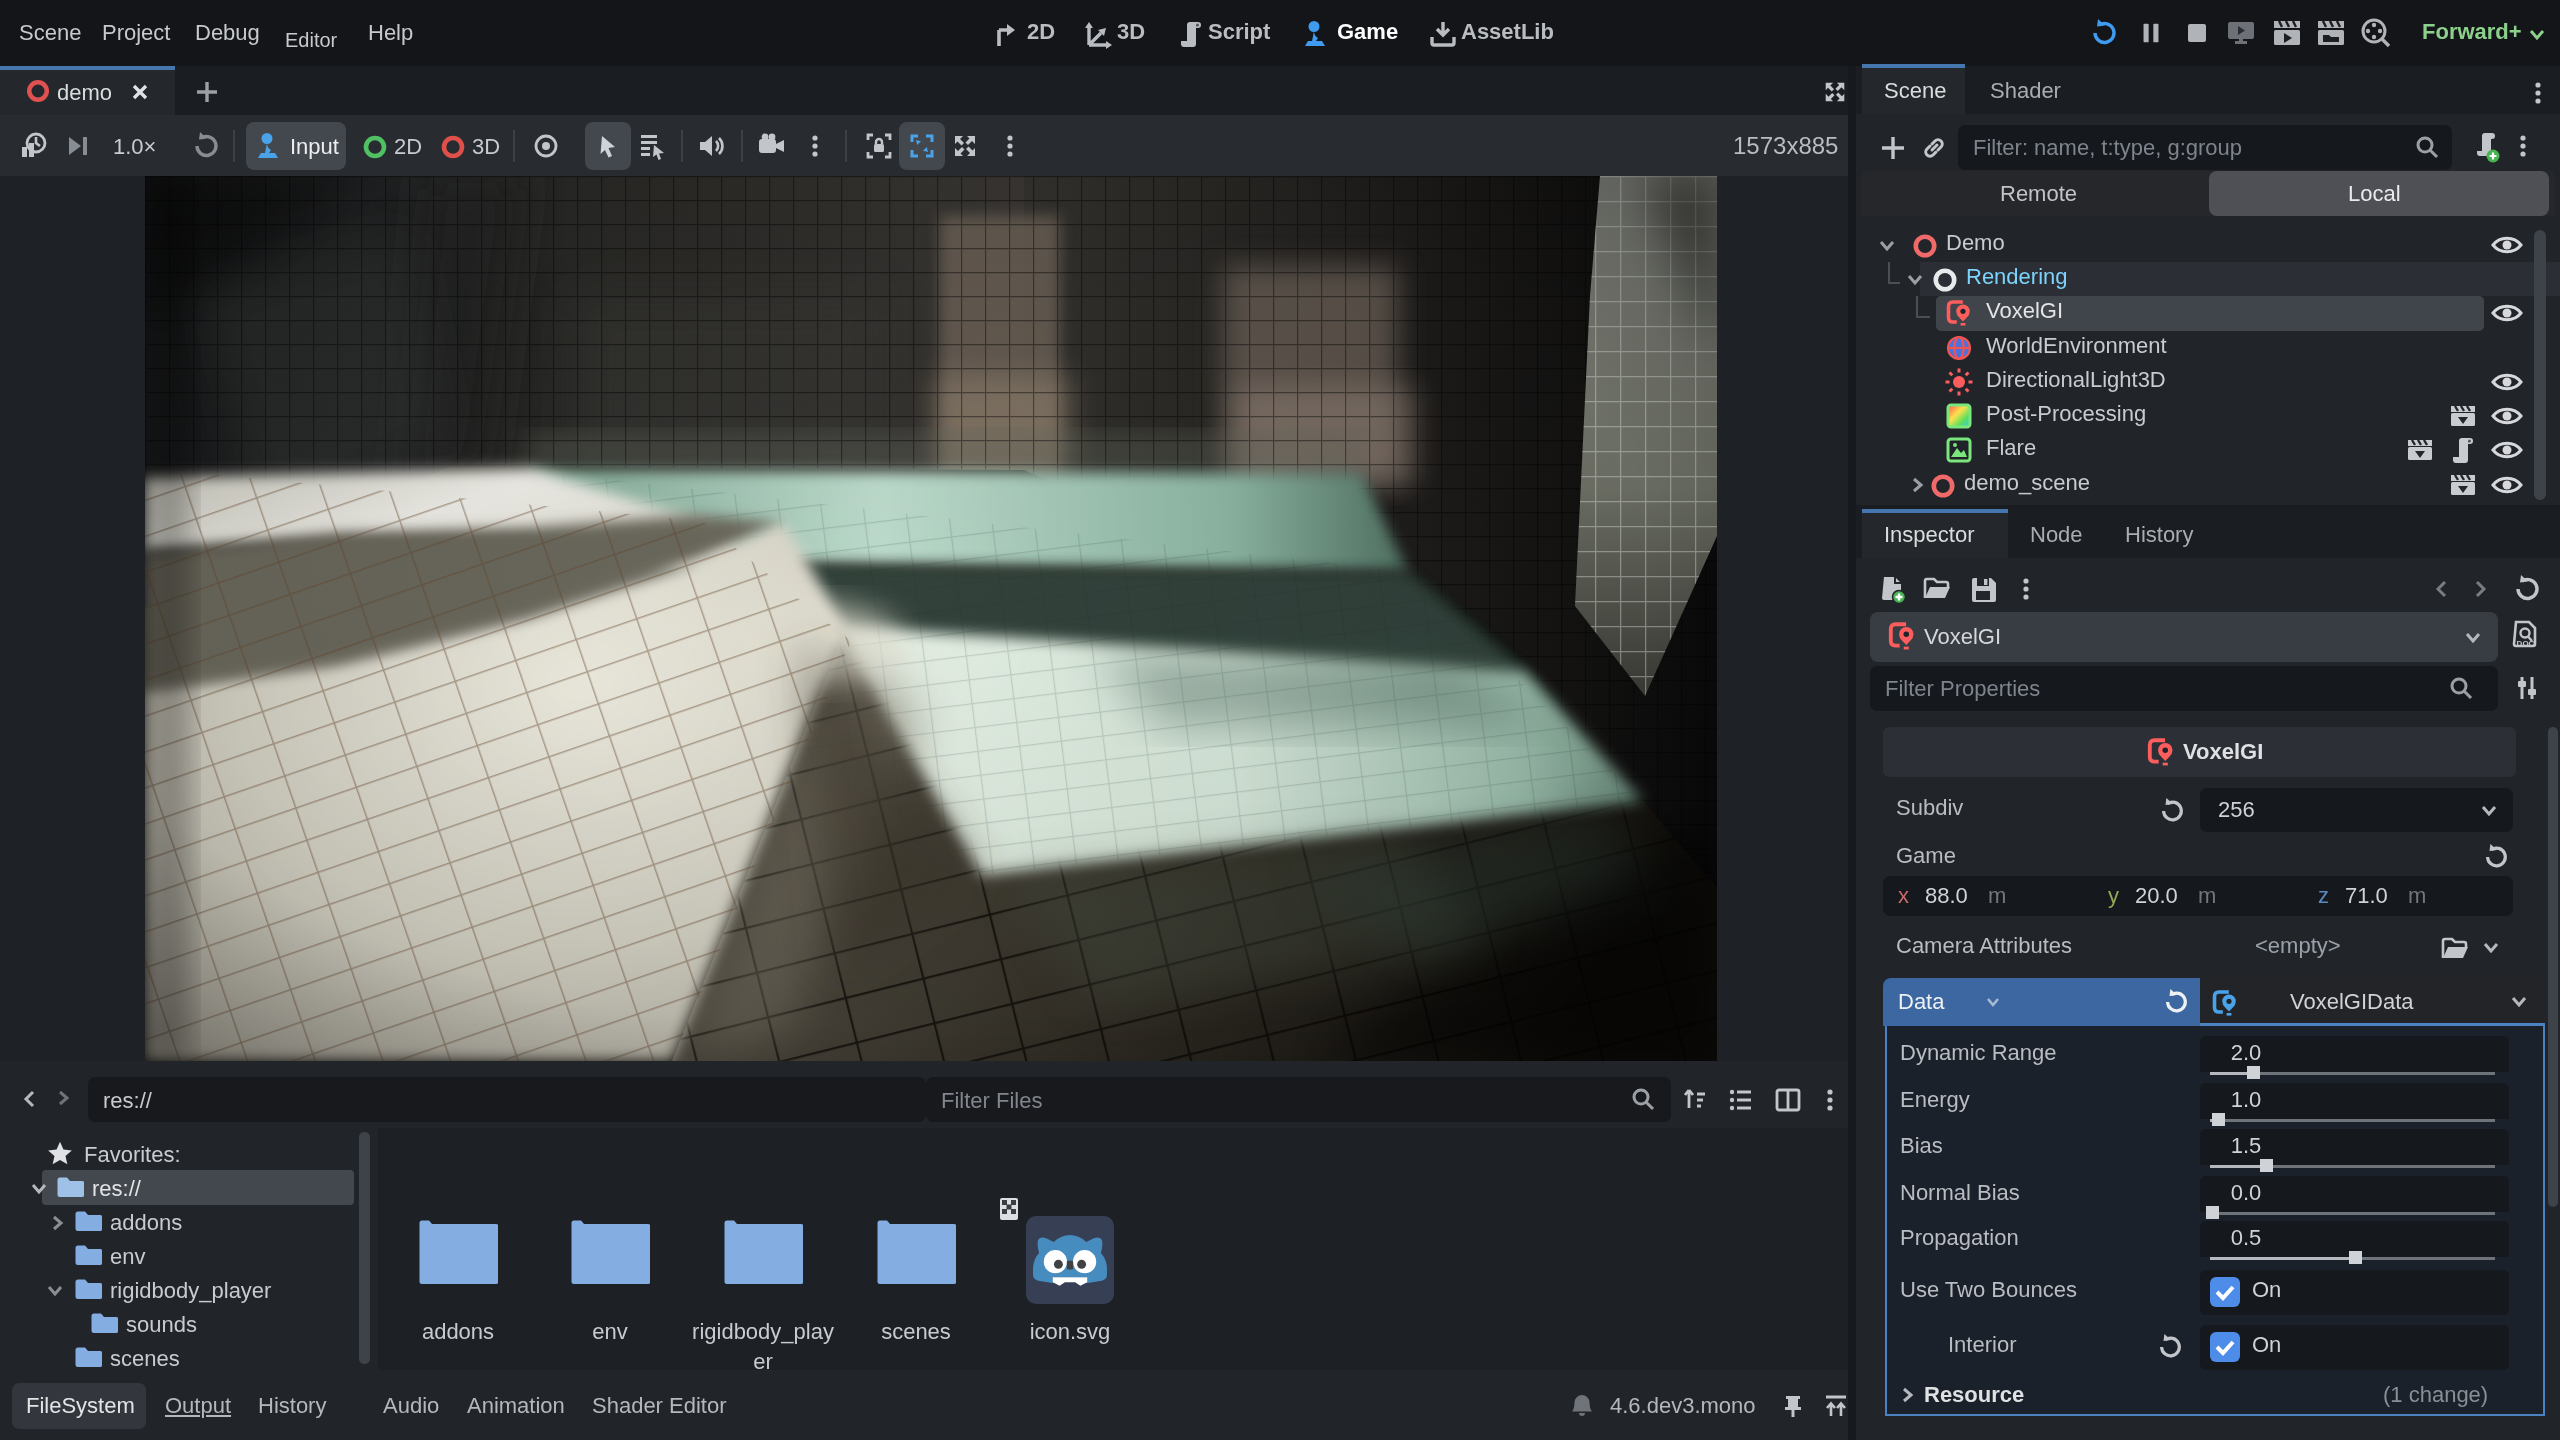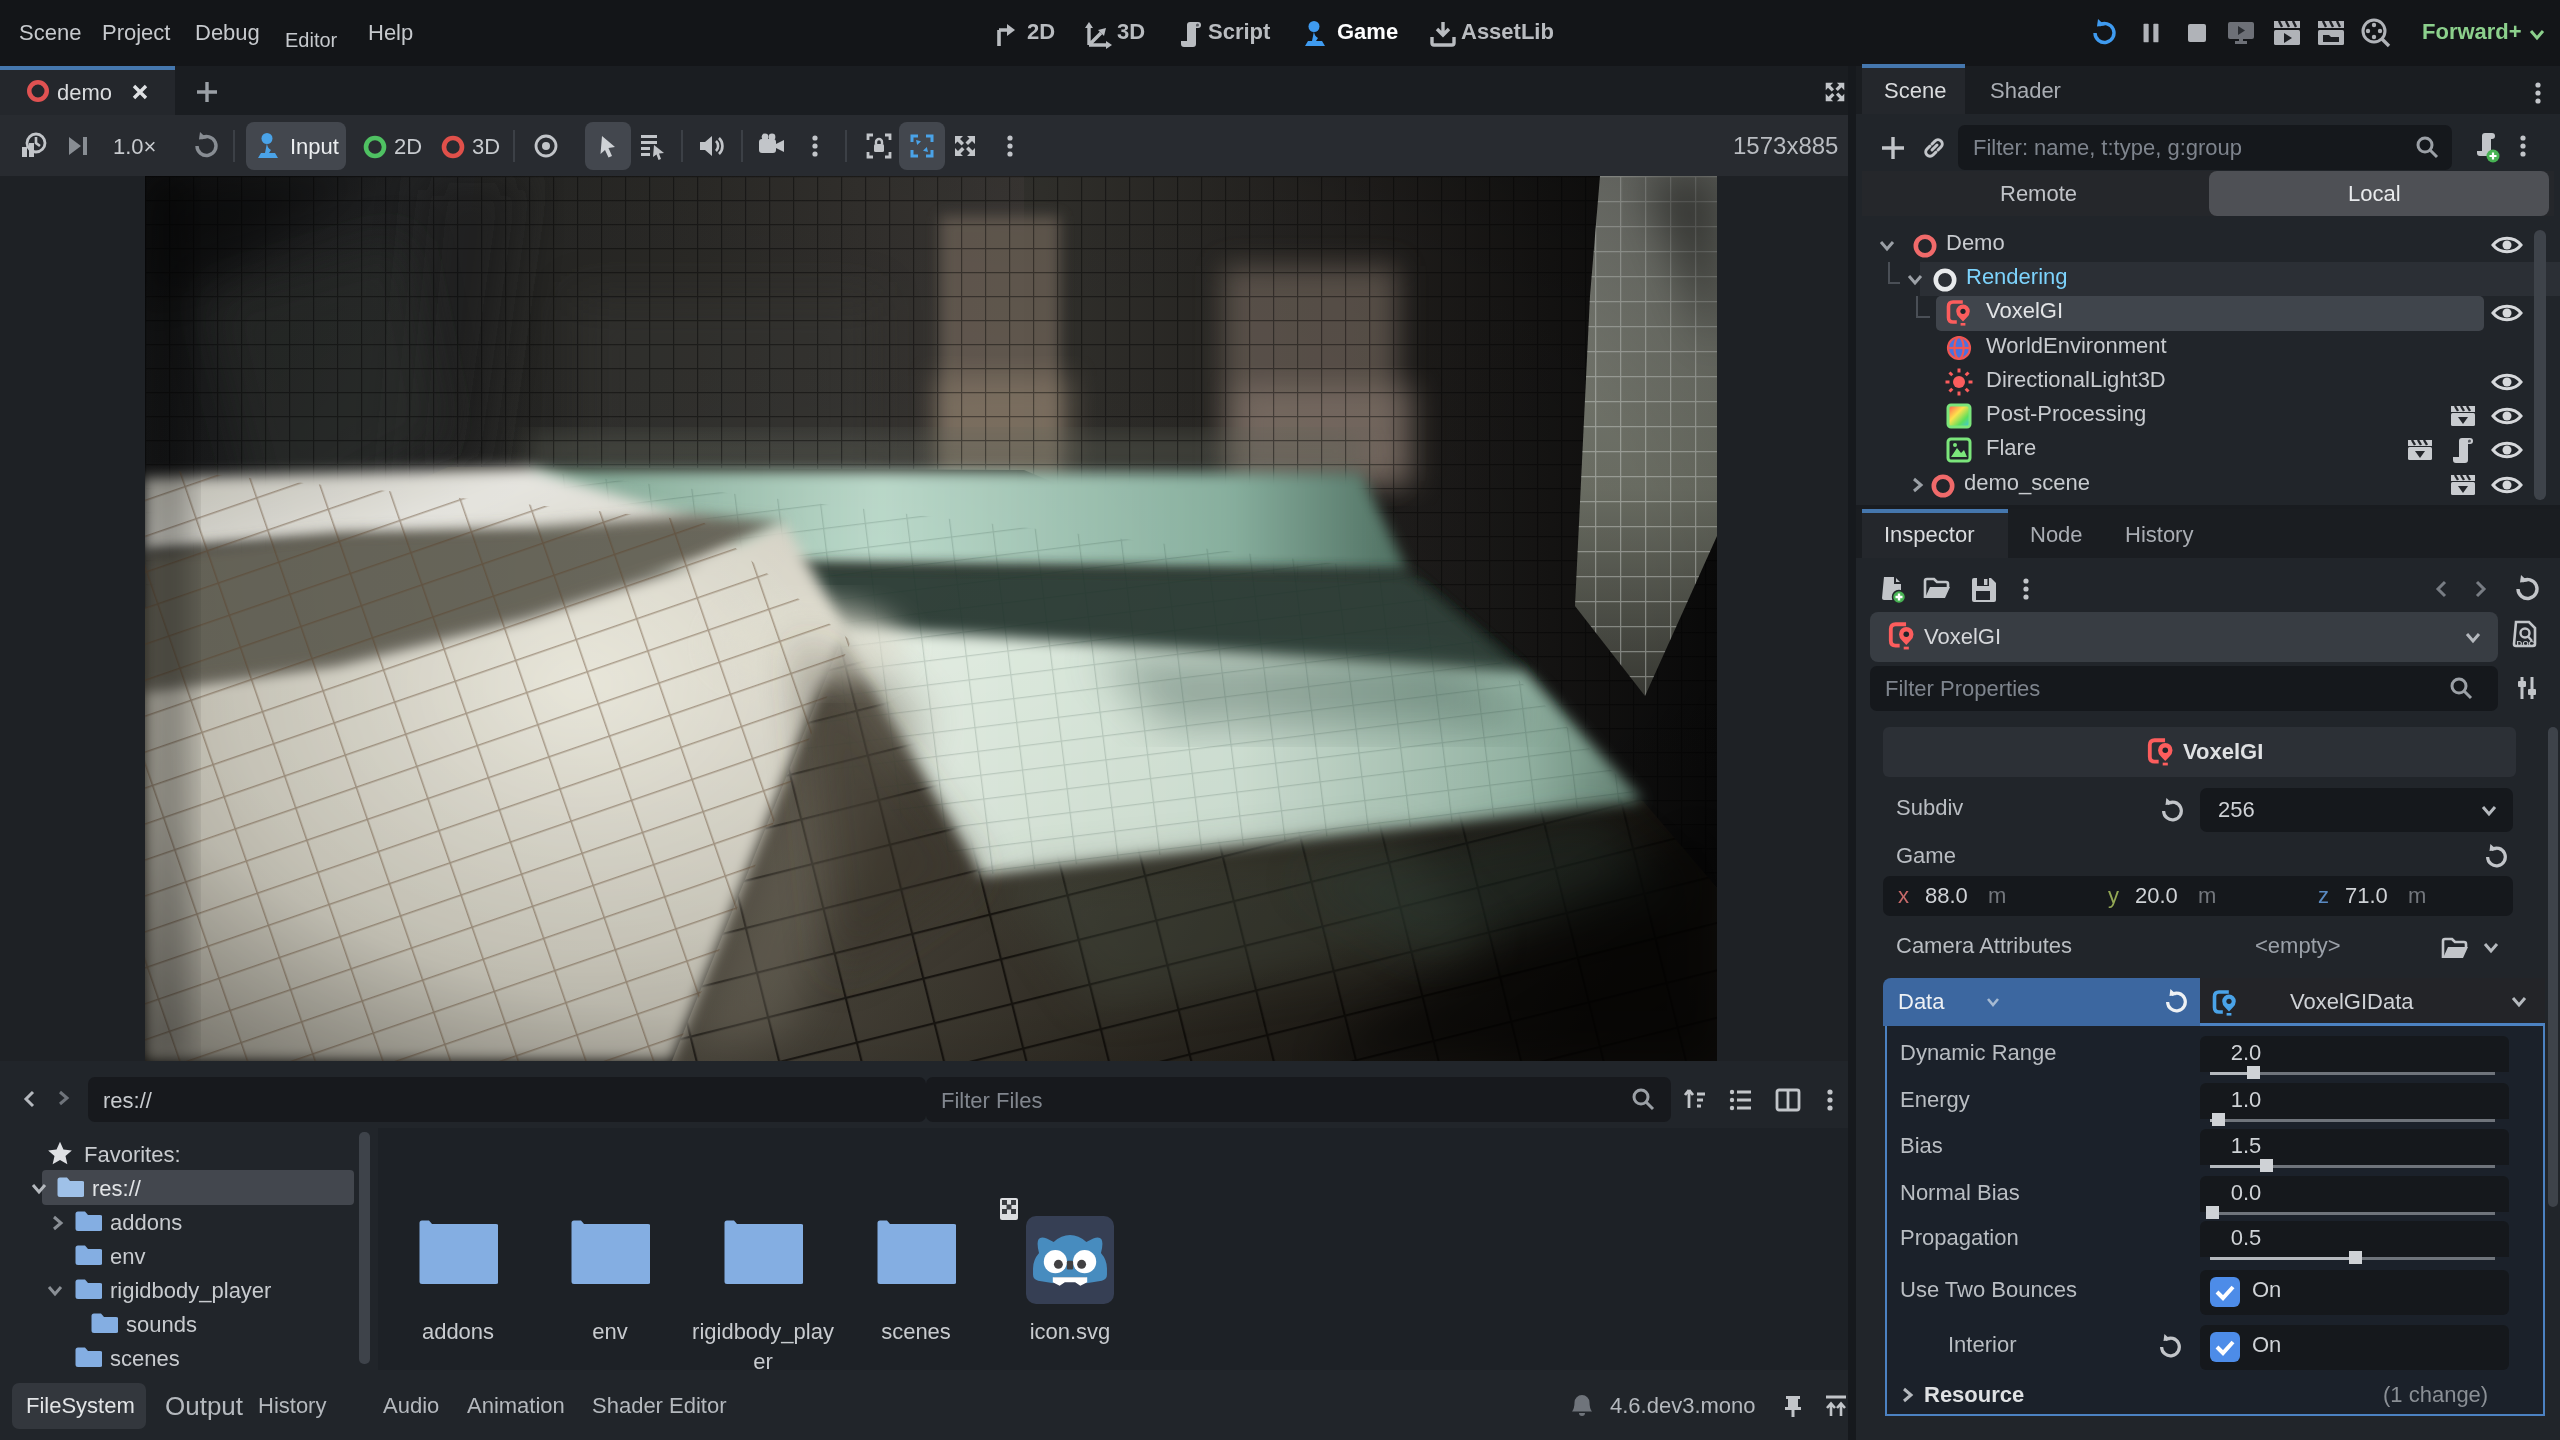--- a/index.html
+++ b/index.html
@@ -198,21 +198,21 @@
 <div class="ab txt" style="left:941px;top:1087px;font-size:22px;color:#81868e;">Filter Files</div>
 <div class="ab" id="fsviewicons" style="left:1680px;top:1083px;"></div>
 
 <div class="ab" id="fstree" style="left:0;top:1130px;"></div>
 
 <div class="ab" style="left:378px;top:1128px;width:1470px;height:242px;background:#1d2126;"></div>
 <div class="ab" id="fsgrid" style="left:378px;top:1128px;"></div>
 
 <div class="ab" style="left:12px;top:1383px;width:134px;height:46px;background:#33373d;border-radius:7px;"></div>
 <div class="ab txt" style="left:26px;top:1392px;font-size:22px;color:#e2e4e6;">FileSystem</div>
-<div class="ab txt" style="left:165px;top:1392px;font-size:26px;color:#b4b8bd;">Output</div>
+<div class="ab txt" style="left:165px;top:1392px;font-size:22px;color:#b4b8bd;text-decoration:underline;">Output</div>
 <div class="ab txt" style="left:258px;top:1392px;font-size:22px;color:#b4b8bd;">History</div>
 <div class="ab txt" style="left:383px;top:1392px;font-size:22px;color:#b4b8bd;">Audio</div>
 <div class="ab txt" style="left:467px;top:1392px;font-size:22px;color:#b4b8bd;">Animation</div>
 <div class="ab txt" style="left:592px;top:1392px;font-size:22px;color:#b4b8bd;">Shader Editor</div>
 <div class="ab" id="statusright" style="left:1540px;top:1390px;"></div>
 <div class="ab txt" style="left:1610px;top:1392px;font-size:22px;color:#b4b8bd;">4.6.dev3.mono</div>
 
 <div class="ab" style="left:1848px;top:66px;width:14px;height:1374px;background:#16191d;"></div>
 
 <div class="ab" style="left:1856px;top:66px;width:704px;height:1374px;background:#21252a;"></div>

